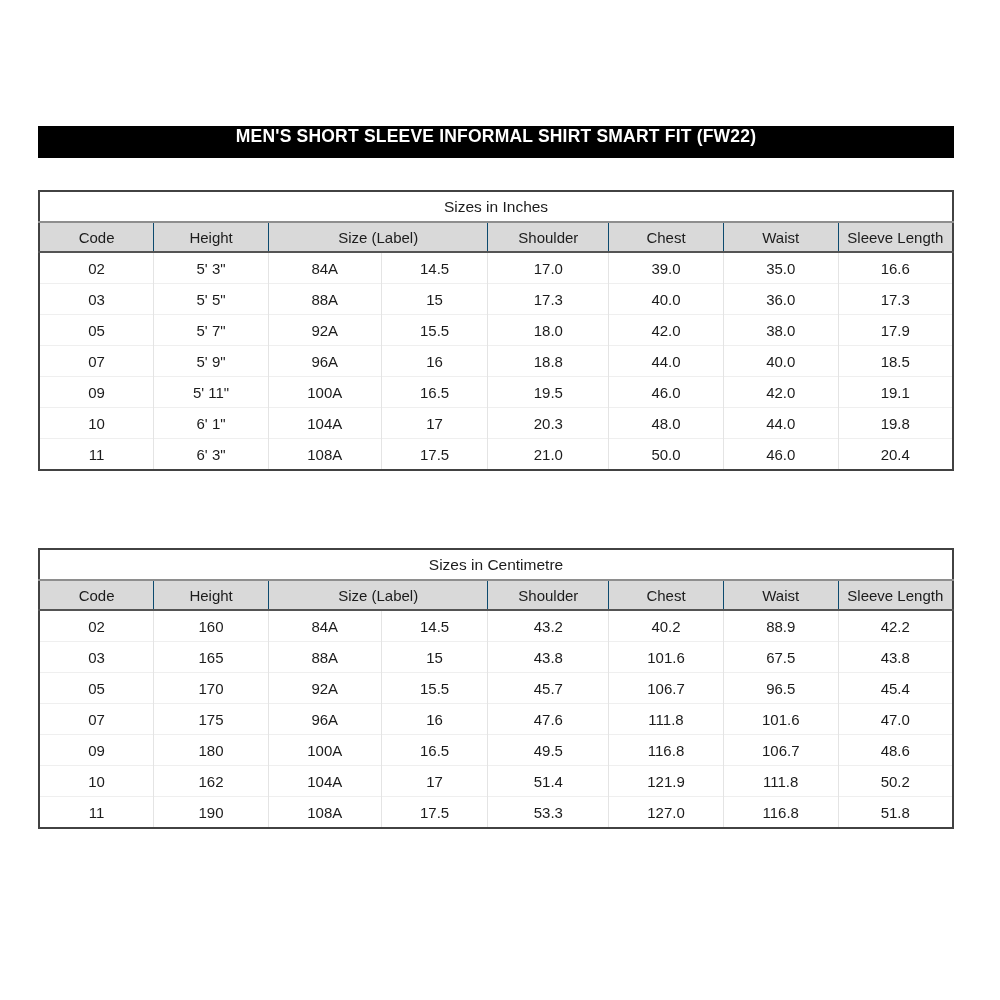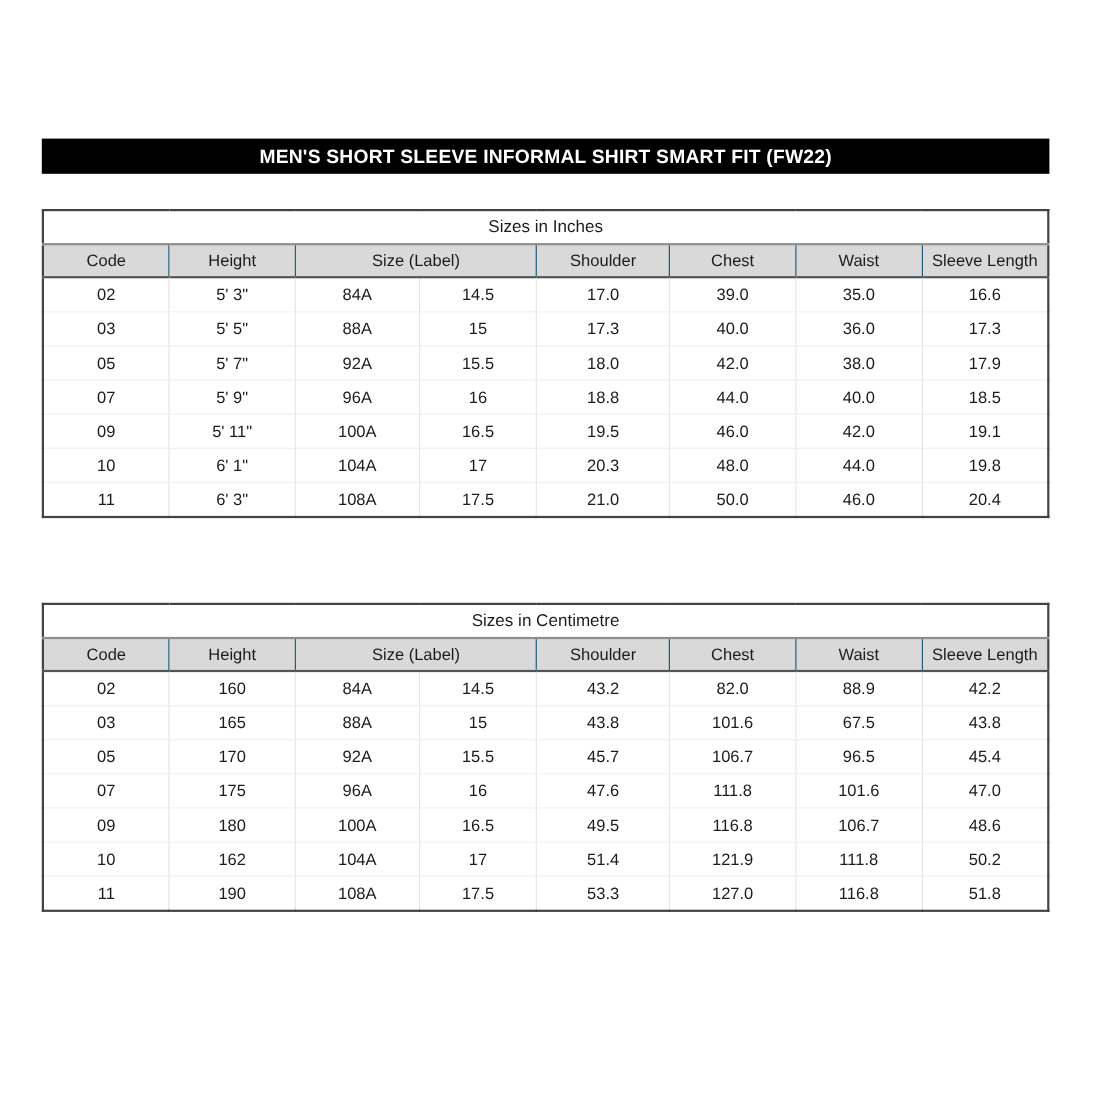--- a/index.html
+++ b/index.html
@@ -17,21 +17,20 @@
   }
   .banner {
     position: absolute;
     left: 38px;
     top: 126px;
     width: 916px;
     height: 32px;
     background: #000000;
     color: #ffffff;
     display: flex;
-    align-items: center;
     justify-content: center;
     font-size: 17.5px;
     font-weight: bold;
     letter-spacing: 0.2px;
   }
   table.size-table {
     position: absolute;
     left: 38px;
     width: 916px;
     border-collapse: collapse;
@@ -209,21 +208,21 @@
         <th>Sleeve Length</th>
       </tr>
     </thead>
     <tbody>
         <tr>
           <td>02</td>
           <td>160</td>
           <td>84A</td>
           <td>14.5</td>
           <td>43.2</td>
-          <td>82.0</td>
+          <td>40.2</td>
           <td>88.9</td>
           <td>42.2</td>
         </tr>
         <tr>
           <td>03</td>
           <td>165</td>
           <td>88A</td>
           <td>15</td>
           <td>43.8</td>
           <td>101.6</td>

